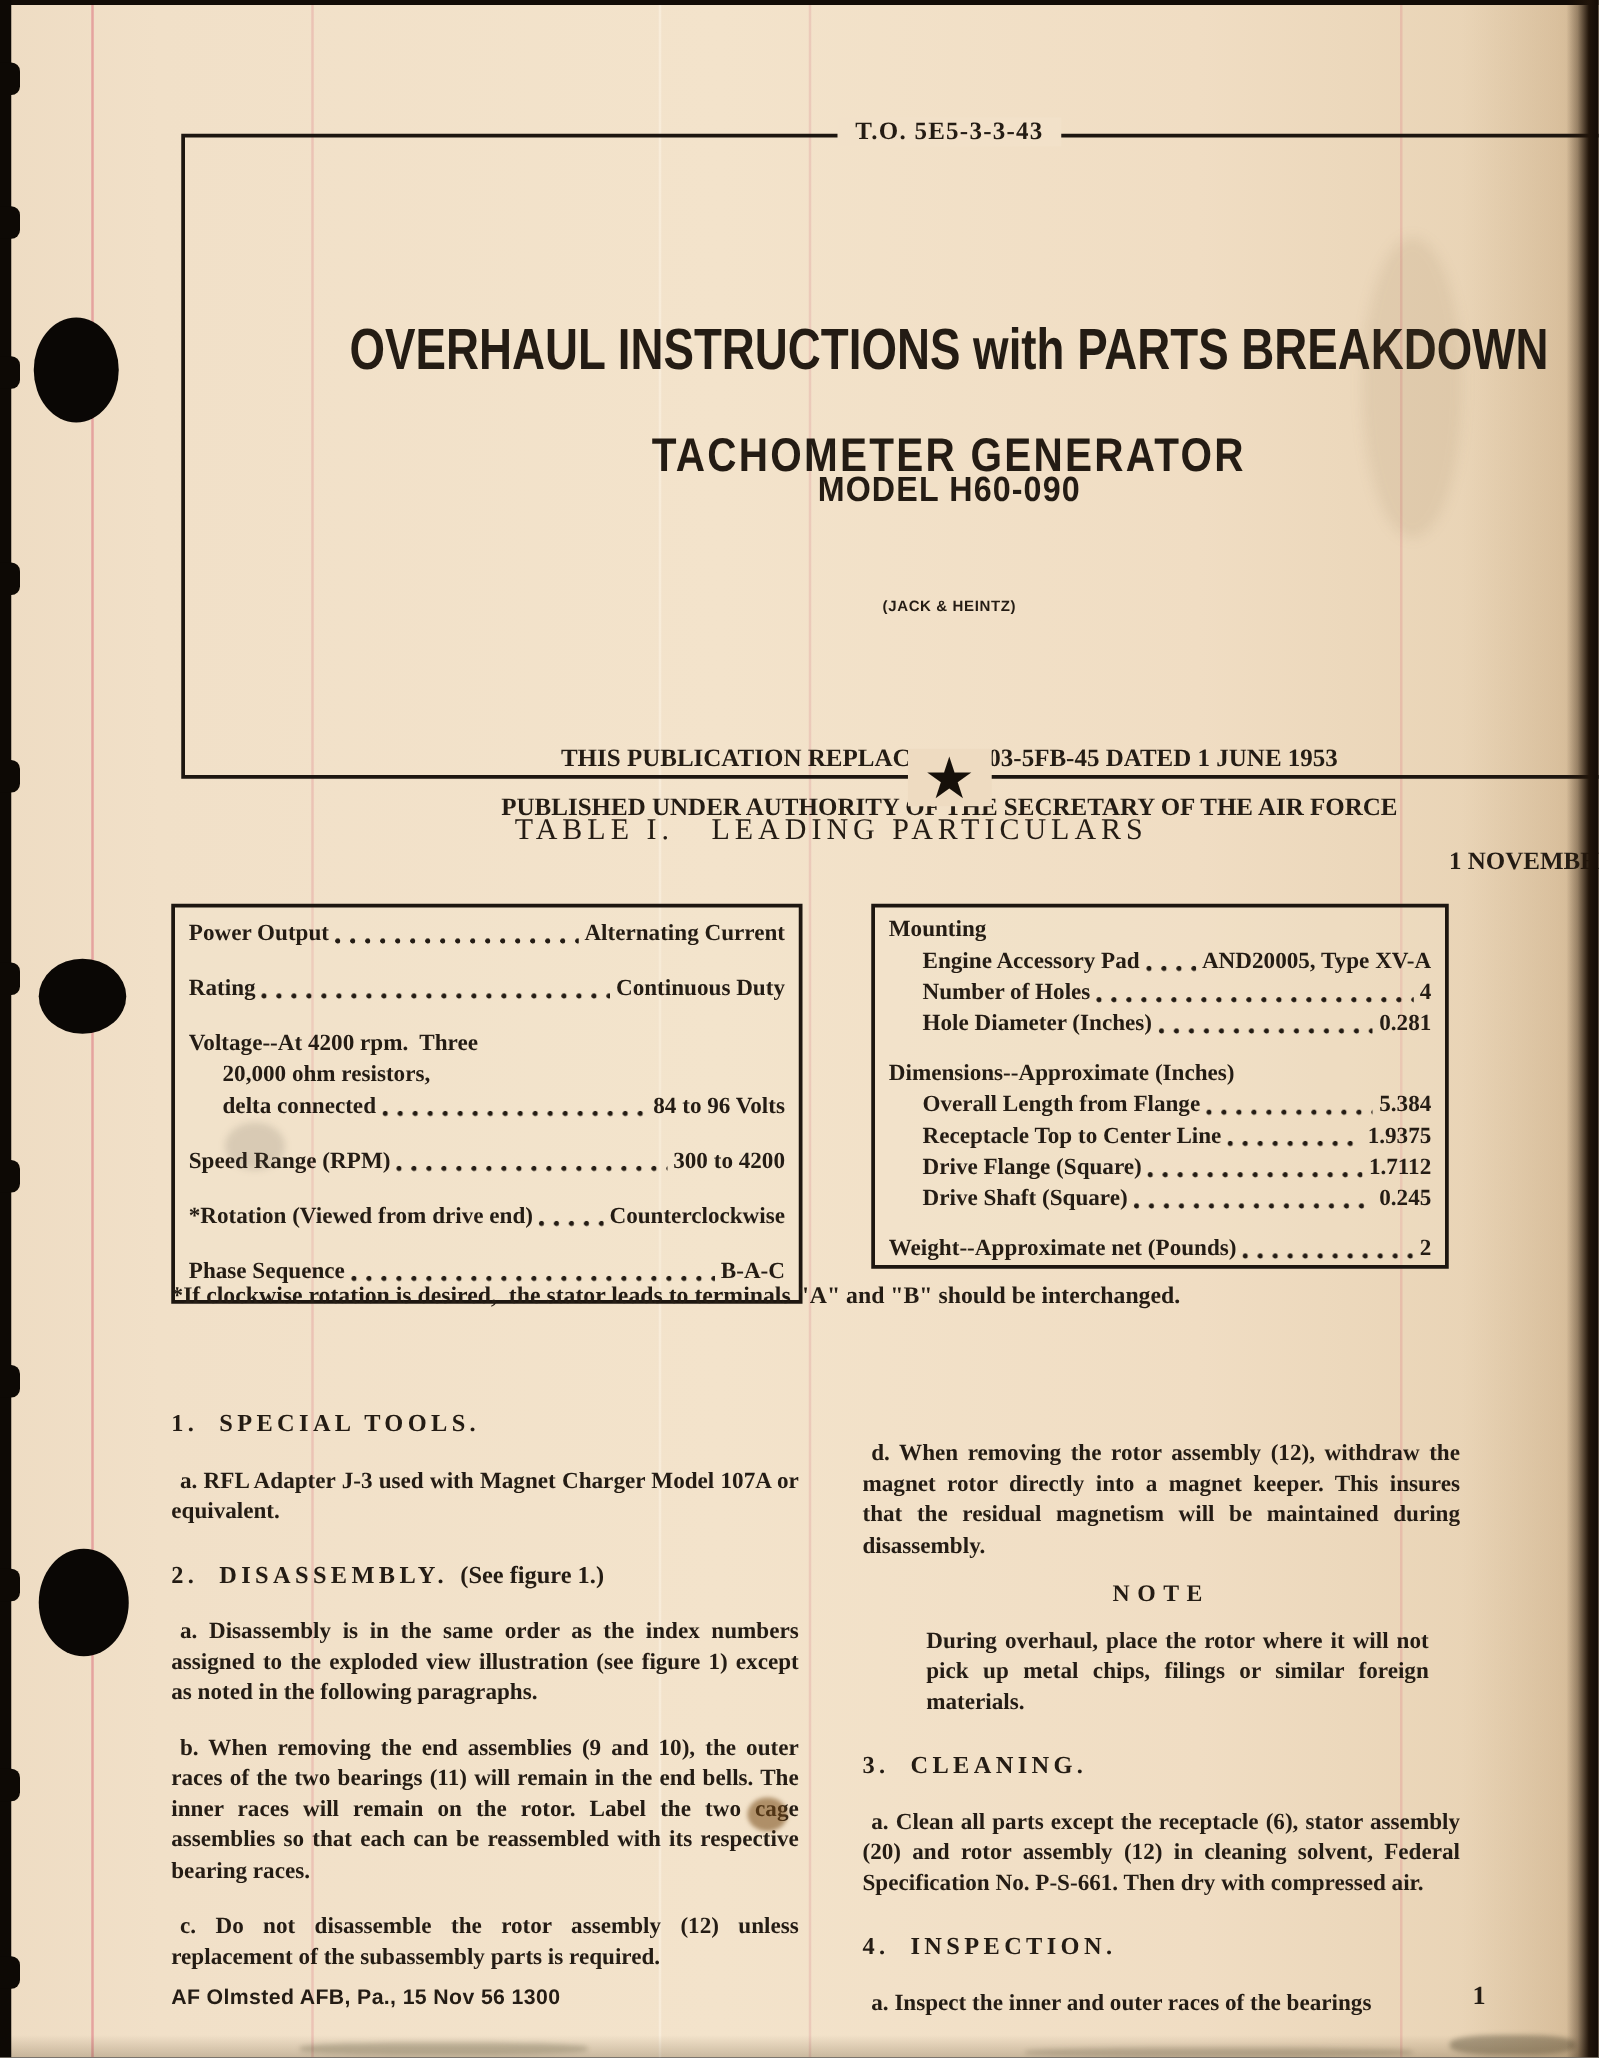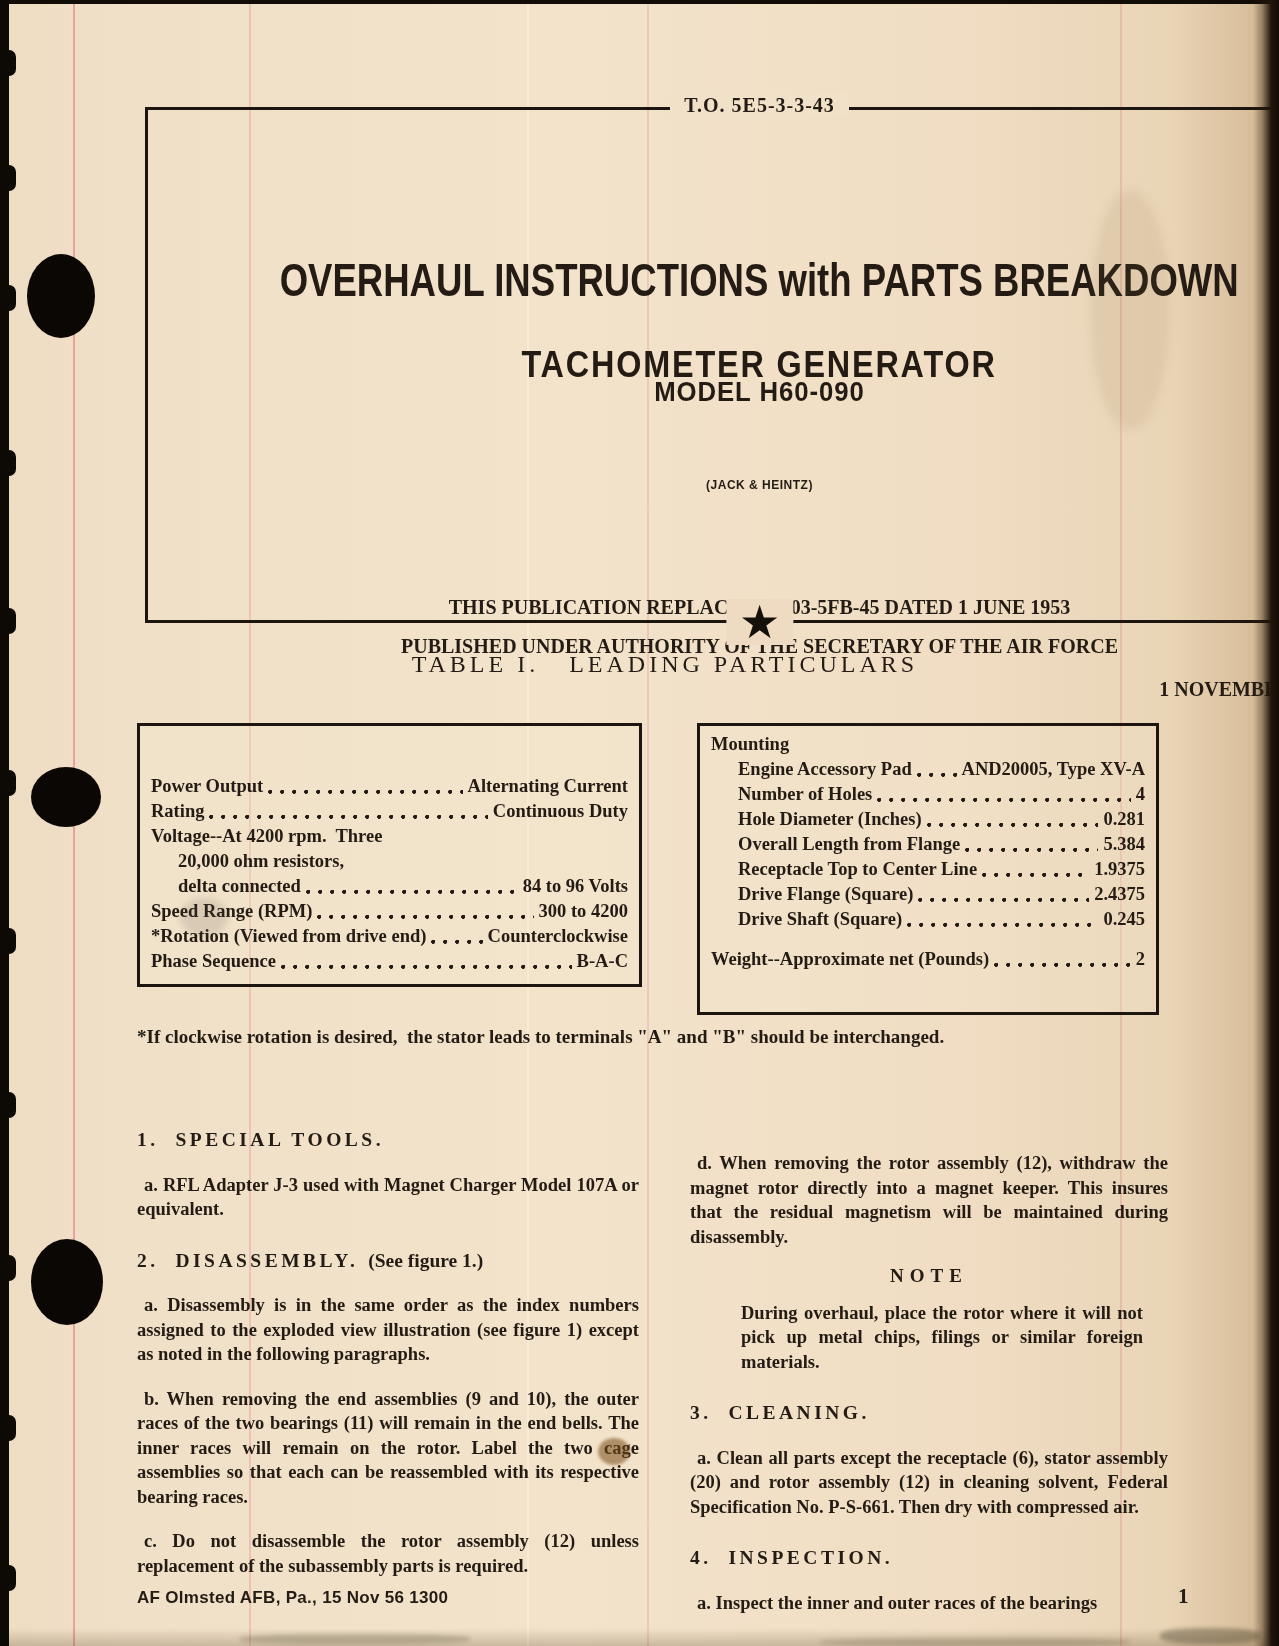--- a/index.html
+++ b/index.html
@@ -46,22 +46,22 @@
   .auth{top:525px;font-size:20px;font-weight:700;}
   .datel{top:568px;right:34px;left:auto;text-align:right;font-size:20px;font-weight:700;}
   .star-wrap{position:absolute;left:50%;top:489px;transform:translateX(-50%);
     background:#eedbc1;padding:0 13px;z-index:3;line-height:1;}
   .star{font-size:46px;color:#16100a;font-family:"DejaVu Sans",sans-serif;}
   
   .table-title{position:absolute;left:137px;top:651px;width:1056px;text-align:center;
     font-size:24px;font-weight:400;letter-spacing:4px;white-space:pre;z-index:2;}
   .tbl{position:absolute;top:723px;border:3px solid #1d1610;box-sizing:border-box;
     font-size:18.5px;font-weight:700;z-index:2;background:rgba(244,230,208,.25);}
-  .tbl-left{left:137px;width:505px;height:264px;padding:9px 11px 10px;
-    display:flex;flex-direction:column;justify-content:flex-end;}
+  .tbl-left{left:137px;width:505px;height:320px;padding:9px 11px 10px;
+    display:flex;flex-direction:column;justify-content:space-between;}
   .tbl-right{left:697px;width:462px;height:292px;padding:6px 11px 8px;}
   .trow{display:flex;align-items:baseline;overflow:hidden;line-height:25px;}
   .trow .lbl{white-space:pre;}
   .trow .val{white-space:pre;}
   .dots{flex:1;min-width:6px;height:6px;margin:0 5px;align-self:flex-end;margin-bottom:4px;
     background-image:radial-gradient(circle at 2.2px 2.8px,#241c14 1.8px,rgba(0,0,0,0) 2.3px);
     background-size:12px 6px;background-repeat:repeat-x;background-position:left bottom;}
   .indent{padding-left:27px;}
   .gap{margin-top:15px;}
   .thead{line-height:25px;white-space:pre;}
@@ -181,34 +181,35 @@
       <div class="trow indent">
         <span class="lbl">Number of Holes</span>
         <span class="dots"></span>
         <span class="val">4</span>
       </div>
       <div class="trow indent">
         <span class="lbl">Hole Diameter (Inches)</span>
         <span class="dots"></span>
         <span class="val">0.281</span>
       </div>
+      <div class="thead gap">Dimensions--Approximate (Inches)</div>
       <div class="trow indent">
         <span class="lbl">Overall Length from Flange</span>
         <span class="dots"></span>
         <span class="val">5.384</span>
       </div>
       <div class="trow indent">
         <span class="lbl">Receptacle Top to Center Line</span>
         <span class="dots"></span>
         <span class="val">1.9375</span>
       </div>
       <div class="trow indent">
         <span class="lbl">Drive Flange (Square)</span>
         <span class="dots"></span>
-        <span class="val">2.4375</span>
+        <span class="val">1.7112</span>
       </div>
       <div class="trow indent">
         <span class="lbl">Drive Shaft (Square)</span>
         <span class="dots"></span>
         <span class="val">0.245</span>
       </div>
       <div class="trow gap">
         <span class="lbl">Weight--Approximate net (Pounds)</span>
         <span class="dots"></span>
         <span class="val">2</span>

